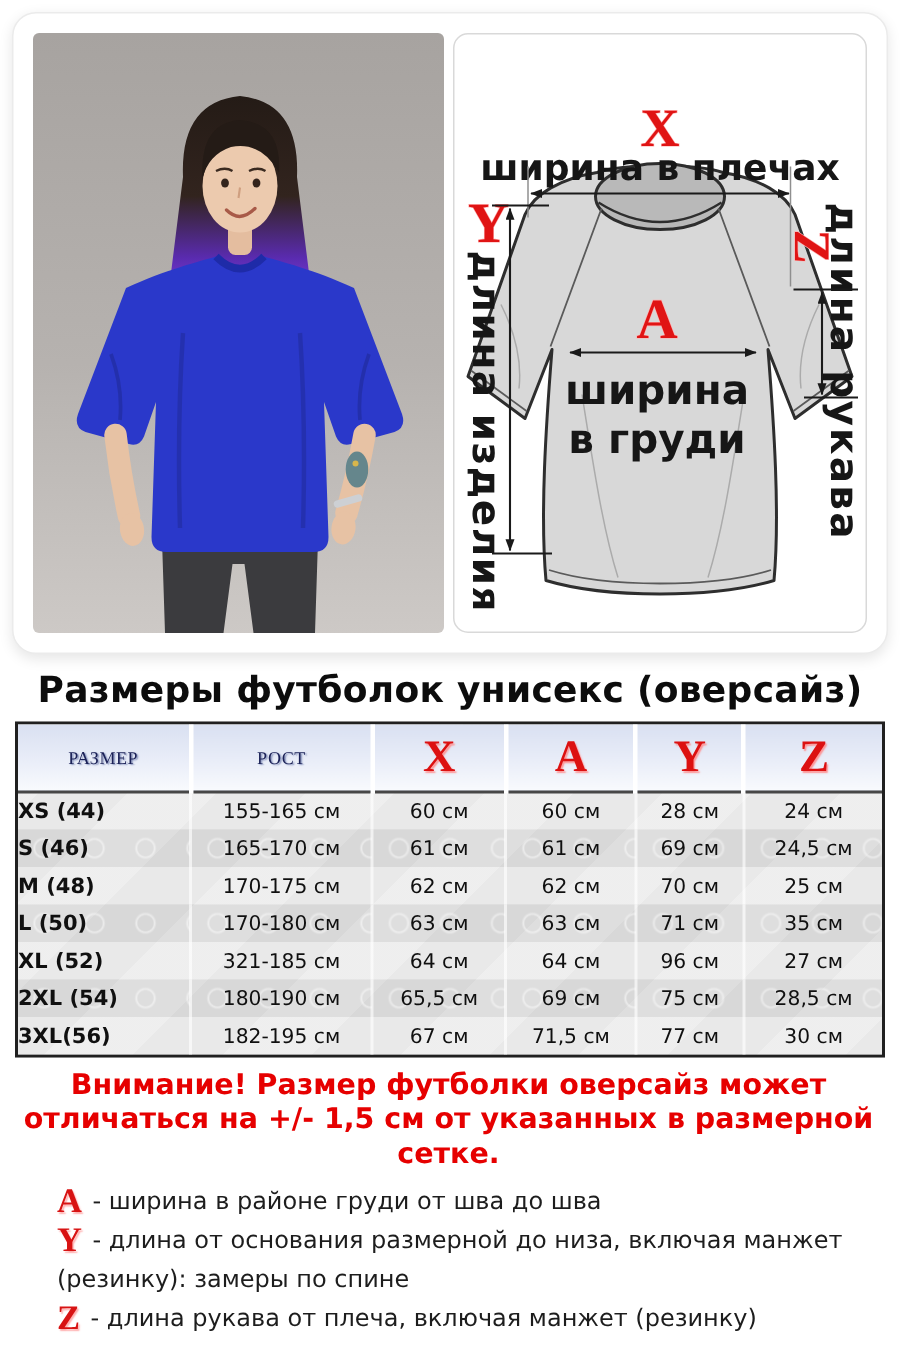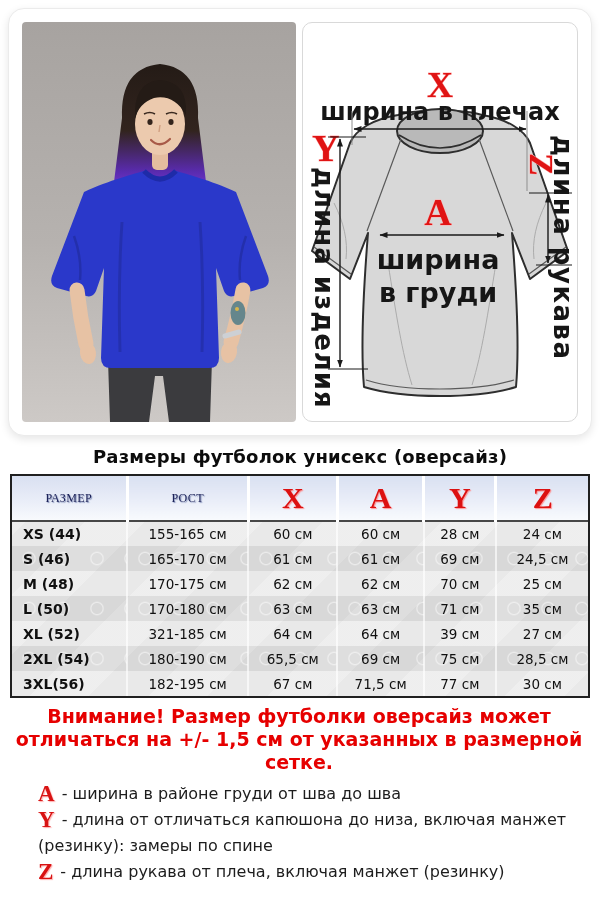--- a/index.html
+++ b/index.html
@@ -10,42 +10,42 @@
   .top-card { margin:8px 8px 0; height:428px; background:#fff;
               border:1px solid #ebebeb; border-radius:16px;
               box-shadow:0 3px 9px rgba(0,0,0,.10);
               display:flex; gap:6px; padding:13px; }
   .photo-panel { width:274px; height:400px; border-radius:4px; overflow:hidden; flex:none; }
   .diagram-panel { flex:1; height:400px; border:1px solid #d9d9d9; border-radius:10px;
                    overflow:hidden; background:#fff; }
   .photo-panel svg, .diagram-panel svg { display:block; width:100%; height:100%; }
 
   
-  .page-title { margin-top:10px; text-align:center; font-size:18px; font-weight:700;
+  .page-title { margin-top:10px; text-align:center; font-size:24px; font-weight:700;
                 color:#0c0c0c; letter-spacing:.2px; }
 
   
   .table-wrap { margin:7px 10px 0; border:2px solid #202020;
                 background:#e4e4e4 repeating-linear-gradient(135deg,
                   rgba(255,255,255,.28) 0 42px, rgba(0,0,0,.035) 42px 84px); }
   table.size-table { width:100%; border-collapse:collapse; table-layout:fixed; }
   .size-table th { height:45px; vertical-align:middle; text-align:center;
      background:linear-gradient(180deg,#d9e0f1 0%,#e9edf8 55%,#f8fafd 100%);
      border-bottom:2px solid #474747; border-right:3px solid #fff; }
   .size-table th:last-child { border-right:none; }
   th.h-text { font-family:"Liberation Serif","DejaVu Serif",serif; font-size:12px;
               font-weight:400; color:#1b2157; letter-spacing:.4px;
               text-shadow:1px 1px 1px rgba(130,142,185,.95); }
   th.h-letter { font-family:"Liberation Serif","DejaVu Serif",serif; font-size:30px;
                 font-weight:700; color:#dc1111;
                 text-shadow:1px 1px 1px rgba(255,140,140,.9); }
   .size-table td { height:25px; font-size:13.5px; color:#101010; text-align:center;
                    border-right:2px solid rgba(255,255,255,.65); vertical-align:middle; }
   .size-table td:last-child { border-right:none; }
-  .size-table td.size-cell { text-align:left; padding-left:11px; font-weight:700; font-size:14px; }
+  .size-table td.size-cell { text-align:left; font-weight:700; font-size:14px; }
   .size-table tr:nth-child(odd) td { background:rgba(240,240,240,.62); }
   .size-table tr:nth-child(even) td {
      background-color:rgba(213,213,213,.60);
      background-image:radial-gradient(circle, rgba(255,255,255,0) 5px,
         rgba(255,255,255,.5) 6px, rgba(255,255,255,0) 7.5px);
      background-size:34px 25px; }
   col.c-size{width:20%} col.c-height{width:21%} col.c-x{width:15.5%}
   col.c-a{width:15%} col.c-y{width:12.5%} col.c-z{width:16%}
 
   
@@ -218,21 +218,21 @@
         <td>63 см</td>
         <td>63 см</td>
         <td>71 см</td>
         <td>35 см</td>
       </tr>
       <tr>
         <td class="size-cell">XL (52)</td>
         <td>321-185 см</td>
         <td>64 см</td>
         <td>64 см</td>
-        <td>39 см</td>
+        <td>96 см</td>
         <td>27 см</td>
       </tr>
       <tr>
         <td class="size-cell">2XL (54)</td>
         <td>180-190 см</td>
         <td>65,5 см</td>
         <td>69 см</td>
         <td>75 см</td>
         <td>28,5 см</td>
       </tr>
@@ -253,20 +253,20 @@
   <div>отличаться на +/- 1,5 см от указанных в размерной</div>
   <div>сетке.</div>
 </div>
 
 <div class="legend">
   <div class="legend-entry">
     <span class="legend-letter">A</span><span>- ширина в районе груди от шва до шва</span>
     
   </div>
   <div class="legend-entry">
-    <span class="legend-letter">Y</span><span>- длина от отличаться капюшона до низа, включая манжет</span>
+    <span class="legend-letter">Y</span><span>- длина от основания размерной до низа, включая манжет</span>
     <div class="legend-line2">(резинку): замеры по спине</div>
   </div>
   <div class="legend-entry">
     <span class="legend-letter">Z</span><span>- длина рукава от плеча, включая манжет (резинку)</span>
     
   </div>
 </div>
 
 </body></html>

